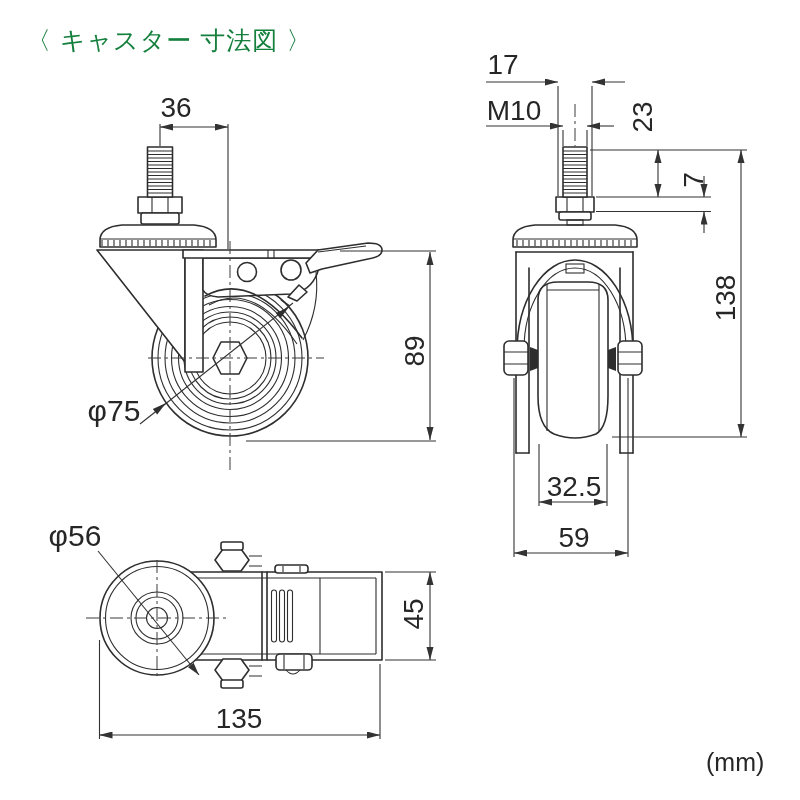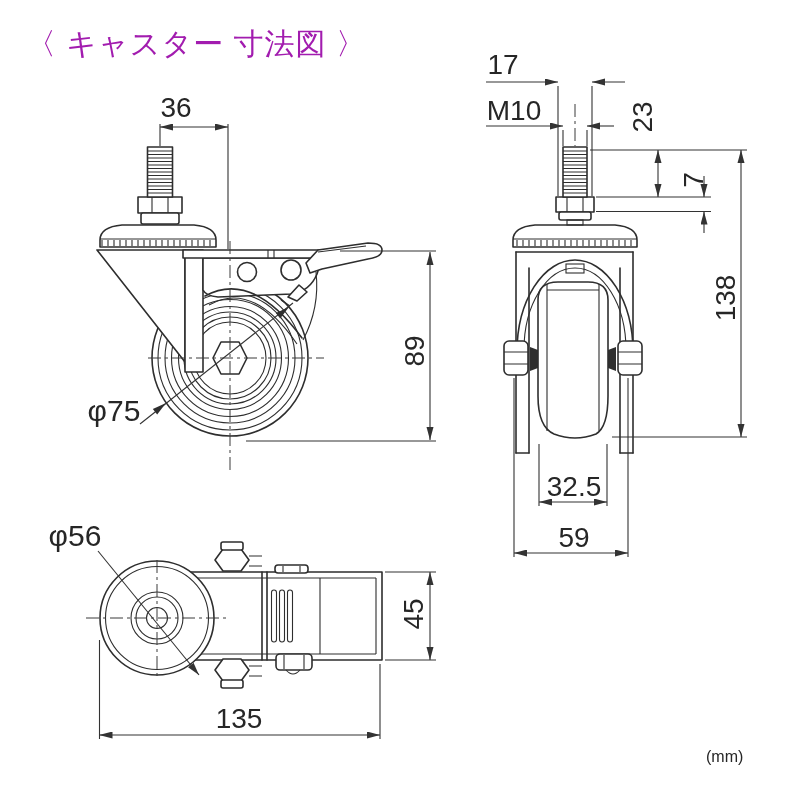--- a/index.html
+++ b/index.html
@@ -1,20 +1,20 @@
 <!DOCTYPE html>
 <html><head>
 <meta charset="utf-8">
 <style>
   html,body{margin:0;padding:0;background:#fff;}
   #canvas{position:relative;width:800px;height:800px;background:#fff;overflow:hidden;
           font-family:"Liberation Sans",sans-serif;}
-  #title{position:absolute;left:26px;top:24px;font-size:30px;color:#a21caf;
+  #title{position:absolute;left:26px;top:24px;font-size:25px;color:#15803d;
          letter-spacing:1px;font-weight:400;white-space:nowrap;}
-  #unit{position:absolute;left:706px;top:748px;font-size:16px;color:#262626;}
+  #unit{position:absolute;left:706px;top:748px;font-size:25px;color:#262626;}
   svg{position:absolute;left:0;top:0;}
   .ol{fill:none;stroke:#2e2e2e;stroke-width:1.6;stroke-linejoin:round;stroke-linecap:round;}
   .olw{fill:#fff;stroke:#2e2e2e;stroke-width:1.6;stroke-linejoin:round;}
   .thin{fill:none;stroke:#2e2e2e;stroke-width:1.1;}
   .dk{fill:#2e2e2e;stroke:none;}
   .dim{fill:none;stroke:#333;stroke-width:1.1;}
   .cl{fill:none;stroke:#3a3a3a;stroke-width:1;stroke-dasharray:13 4 3 4;}
   .lbl{font-family:"Liberation Sans",sans-serif;font-size:28px;fill:#262626;}
   .lblb{font-family:"Liberation Sans",sans-serif;font-size:30px;fill:#262626;}
 </style>

